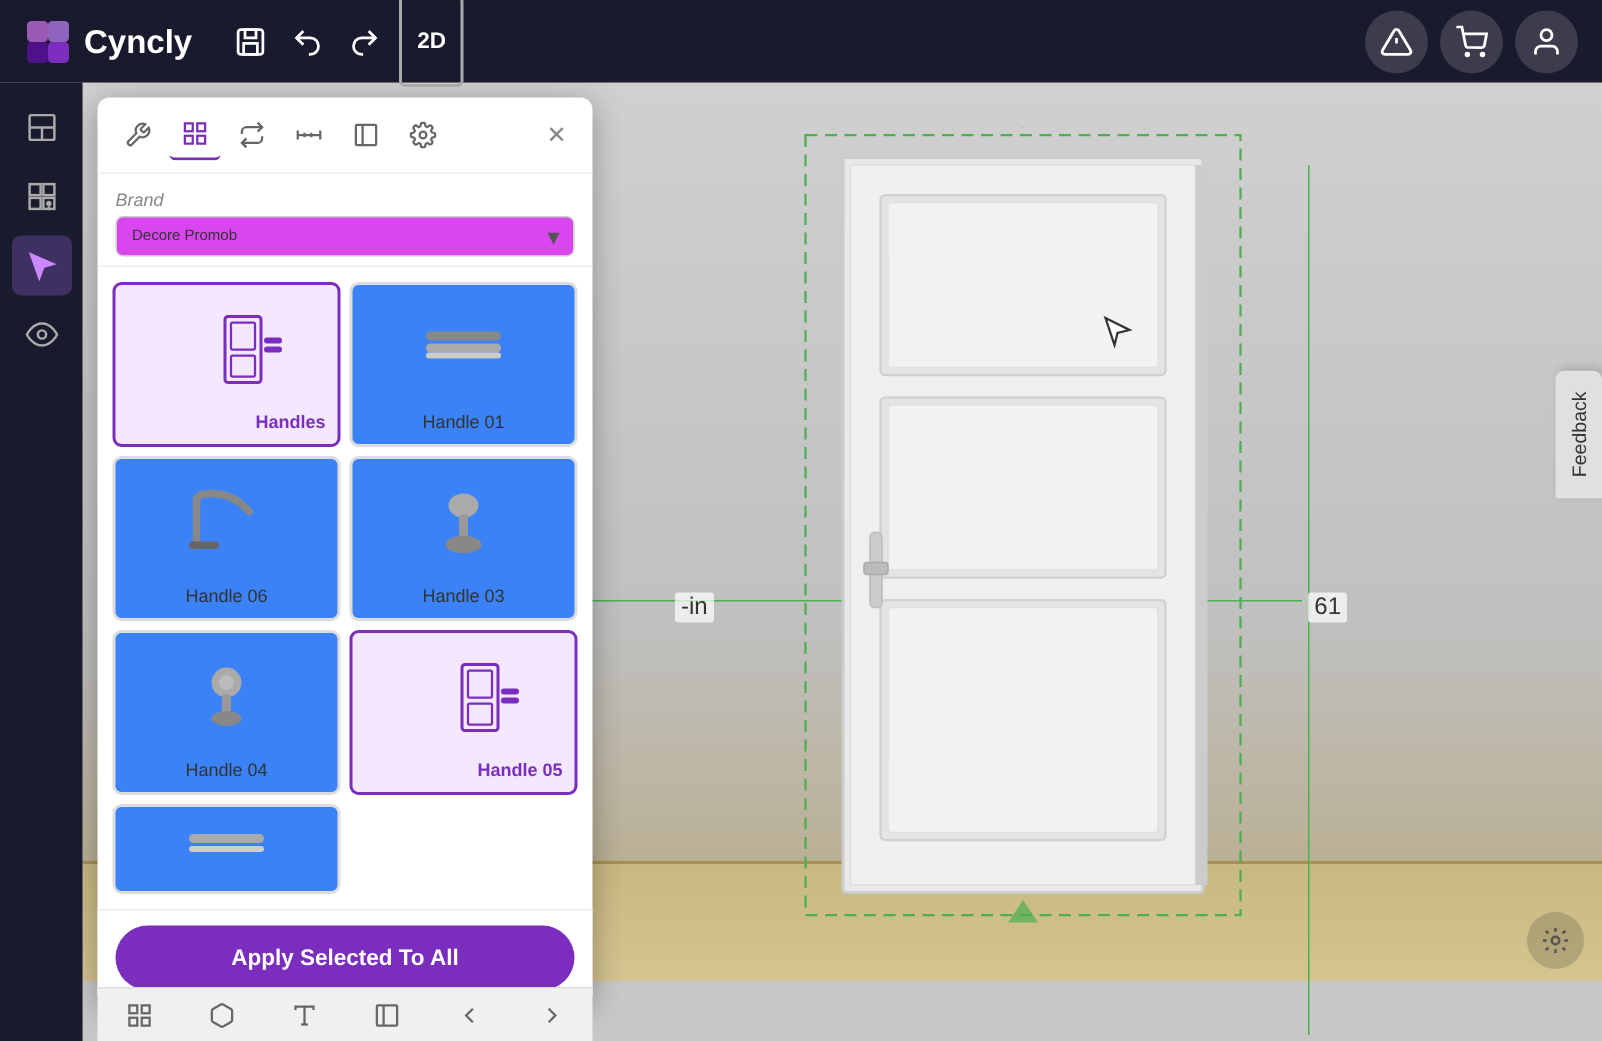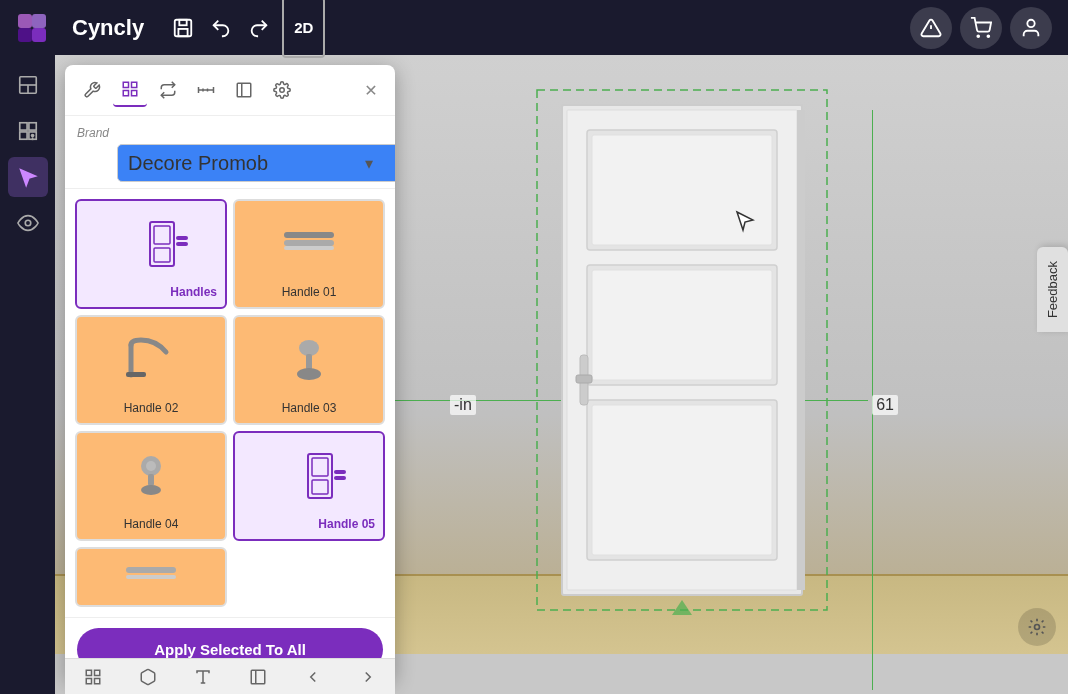--- a/index.html
+++ b/index.html
@@ -19,21 +19,21 @@
       height: 55px;
       background: #1a1a2e;
       display: flex;
       align-items: center;
       padding: 0 16px;
       z-index: 100;
     }
     .logo-area {
       display: flex;
       align-items: center;
-      gap: 24px;
+      gap: 8px;
       color: white;
       font-size: 22px;
       font-weight: bold;
       margin-right: 20px;
     }
     .logo-icon {
       width: 32px;
       height: 32px;
     }
     .toolbar-btn {
@@ -170,30 +170,29 @@
       font-size: 12px;
       color: #888;
       margin-bottom: 4px;
       font-style: italic;
     }
     .brand-select {
       width: 100%;
       padding: 7px 10px;
       border: 1px solid #ccc;
       border-radius: 5px;
-      font-size: 20px;
+      font-size: 10px;
       color: #333;
-      background: #3b82f6;
+      background: #d946ef;
       cursor: pointer;
       appearance: none;
       display: flex;
       align-items: center;
       justify-content: space-between;
       position: relative;
-      margin-left: 40px;
     }
     .brand-select-wrapper {
       position: relative;
     }
     .brand-select-wrapper::after {
       content: '▾';
       position: absolute;
       right: 10px;
       top: 50%;
       transform: translateY(-50%);
@@ -213,21 +212,21 @@
     }
     .item-card {
       border: 2px solid #ddd;
       border-radius: 6px;
       padding: 8px;
       cursor: pointer;
       display: flex;
       flex-direction: column;
       align-items: center;
       gap: 6px;
-      background: #fdba74;
+      background: #3b82f6;
       min-height: 110px;
     }
     .item-card.selected {
       border-color: #7b2dbd;
       background: #f3e8ff;
       align-items: flex-end;
     }
     .item-card-icon {
       width: 80px;
       height: 70px;
@@ -515,21 +514,21 @@
 
     <div class="item-card">
       <div class="item-card-icon">
         <svg width="70" height="60" viewBox="0 0 70 60">
 
           <path d="M15 15 Q15 10 25 10 Q40 10 50 22" fill="none" stroke="#888" stroke-width="5" stroke-linecap="round"></path>
           <line x1="15" y1="15" x2="15" y2="45" stroke="#888" stroke-width="5" stroke-linecap="round"></line>
           <rect x="10" y="42" width="20" height="5" rx="2" fill="#666"></rect>
         </svg>
       </div>
-      <div class="item-card-label">Handle 02</div>
+      <div class="item-card-label">Handle 06</div>
     </div>
 
     <div class="item-card">
       <div class="item-card-icon">
         <svg width="70" height="60" viewBox="0 0 70 60">
 
           <ellipse cx="35" cy="18" rx="10" ry="8" fill="#aaa"></ellipse>
           <rect x="32" y="24" width="6" height="16" rx="2" fill="#999"></rect>
 
           <ellipse cx="35" cy="44" rx="12" ry="6" fill="#888"></ellipse>

